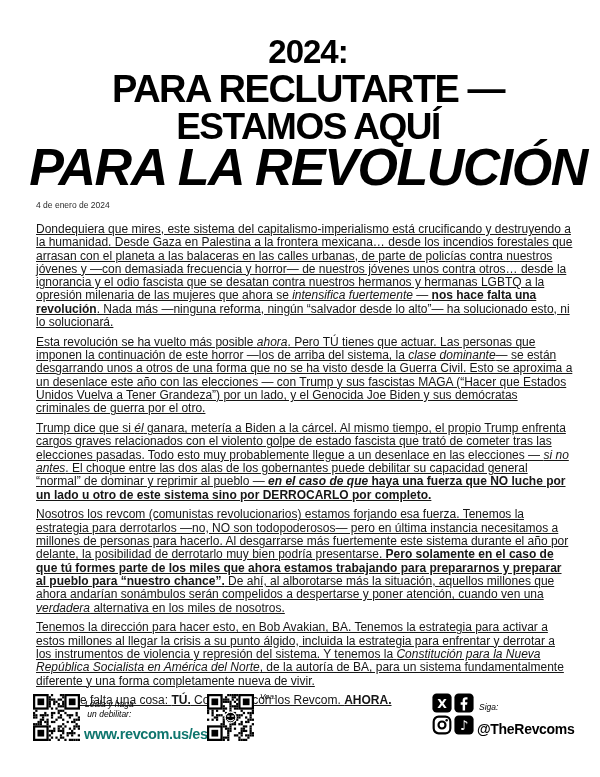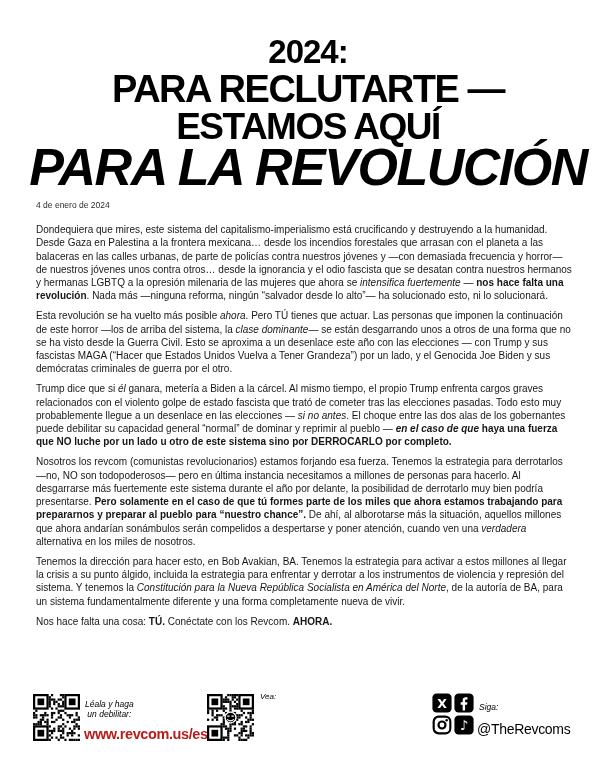--- a/index.html
+++ b/index.html
@@ -12,46 +12,46 @@
   
   .title-block{position:absolute;top:33px;left:0;width:100%;text-align:center;color:#000;font-weight:bold;padding-left:8px;}
   .t-line{white-space:nowrap;}
   .t1{font-size:33px;line-height:37px;letter-spacing:-1px;}
   .t2{font-size:37px;line-height:38px;letter-spacing:-1.5px;}
   .t3{font-size:38px;line-height:38px;letter-spacing:-1.5px;}
   .t4{font-size:52px;line-height:42px;letter-spacing:-1.5px;font-style:italic;}
   
   .dateline{position:absolute;left:36px;top:200px;font-size:8.5px;color:#2b2b2b;}
   
-  .body-text{position:absolute;left:36px;top:223px;width:537px;font-size:10px;line-height:13.3px;color:#161616;}
+  .body-text{position:absolute;left:36px;top:223px;width:537px;font-size:12px;line-height:13.3px;color:#161616;text-decoration:underline;}
   .body-text p{margin:0 0 6.5px 0;}
   .st-i{font-style:italic;}
   .st-b{font-weight:bold;}
   .st-bi{font-weight:bold;font-style:italic;}
   
   .qr{position:absolute;width:47px;height:47px;}
   .qr svg{display:block;width:100%;height:100%;}
   #qr-donate{left:33px;top:694px;}
   #qr-show{left:207px;top:694px;}
   .foot-label{position:absolute;font-weight:normal;font-style:italic;font-size:8.5px;line-height:10px;color:#000;text-align:center;}
   #donate-label{left:85px;top:699px;}
   #show-watch{left:260px;top:692px;font-size:8px;}
   .show-title{position:absolute;left:260px;top:701px;font-weight:bold;font-size:8.5px;line-height:9.6px;font-style:normal;color:#000;}
-  .big-url{position:absolute;font-weight:bold;font-size:14.5px;letter-spacing:-0.4px;color:#b91c1c;white-space:nowrap;}
+  .big-url{position:absolute;font-weight:bold;font-size:14.5px;letter-spacing:-0.4px;color:#0f766e;white-space:nowrap;}
   #donate-url{left:84px;top:726px;}
   #show-url{left:260px;top:724px;}
   
   .soc-icon{position:absolute;width:20px;height:20px;}
   .soc-icon svg{display:block;width:100%;height:100%;}
   #icon-x{left:432px;top:693px;}
   #icon-fb{left:454px;top:693px;}
   #icon-ig{left:432px;top:715px;}
   #icon-tt{left:454px;top:715px;}
   #follow-label{left:479px;top:702px;}
-  #social-handle{position:absolute;left:477px;top:721px;font-weight:normal;font-size:14px;letter-spacing:-0.3px;color:#000;white-space:nowrap;}
+  #social-handle{position:absolute;left:477px;top:721px;font-weight:bold;font-size:14px;letter-spacing:-0.3px;color:#000;white-space:nowrap;}
 </style>
 </head>
 <body>
 
 <div id="page">
 
   <div class="title-block">
     <div class="t-line t1">2024:</div>
     <div class="t-line t3">PARA RECLUTARTE —</div>
     <div class="t-line t2">ESTAMOS AQUÍ</div>

